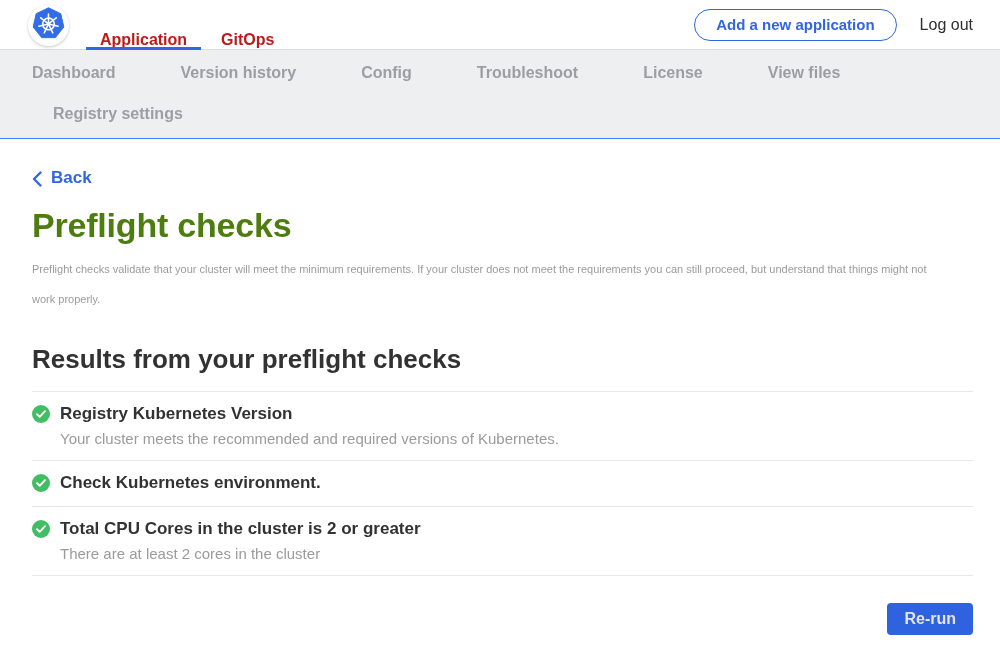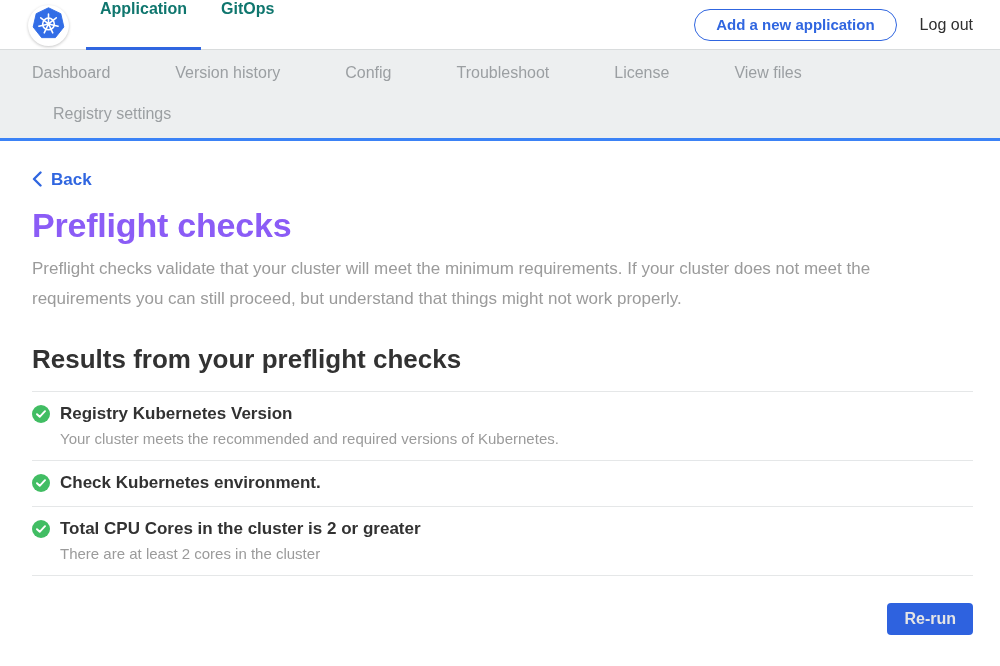--- a/index.html
+++ b/index.html
@@ -20,56 +20,57 @@
     position: relative;
   }
   .logo-wrap {
     width: 41px; height: 41px; border-radius: 50%;
     background: #fff; box-shadow: 0 1px 3px rgba(0,0,0,.22);
     display: flex; align-items: center; justify-content: center;
     flex: none; margin-right: 17px; margin-top: 1px;
   }
   .tabs { display: flex; height: 100%; }
   .tab {
-    display: flex; align-items: flex-start; padding: 0 14px;
-    font-size: 16px; font-weight: 700; color: #0f766e;
+    display: flex; align-items: flex-end; padding: 0 14px;
+    font-size: 16px; font-weight: 700; color: #b91c1c;
     position: relative; cursor: pointer;
   }
   .tab + .tab { margin-left: 6px; font-weight: 600; }
   .tab.active::after {
     content: ""; position: absolute; left: 0; right: 0; bottom: -1px;
     height: 3px; background: #3066e0;
   }
   .header-right { margin-left: auto; display: flex; align-items: center; gap: 23px; }
   .add-app-btn {
     height: 32px; padding: 0 21px;
     background: #fff; border: 1.5px solid #3066e0; border-radius: 17px;
     color: #3066e0; font-weight: 700; font-size: 15px;
     font-family: inherit; cursor: pointer; white-space: nowrap; text-align: right;
   }
   .logout { font-size: 16px; font-weight: 500; color: #2f2f2f; cursor: pointer; white-space: nowrap; }
 
   
   .subnav {
-    background: #edeff0; border-bottom: 3px solid #3b82f6;
+    background: #edeff0; border-bottom: 1px solid #3b82f6;
     padding: 2px 0 4px;
+    font-weight: bold;
   }
   .subnav-row { display: flex; align-items: center; height: 41px; padding-left: 32px; gap: 65px; }
   .subnav-row.second { padding-left: 53px; }
   .subnav-item { font-size: 16px; color: #9b9fa2; cursor: pointer; white-space: nowrap; }
 
   
   .main { padding: 29px 27px 0 32px; }
   .back {
-    display: inline-flex; align-items: flex-start; gap: 9px;
+    display: inline-flex; align-items: center; gap: 9px;
     color: #3066e0; font-weight: 700; font-size: 17px; cursor: pointer;
   }
   .back svg { display: block; margin-top: 1px; }
-  .page-title { margin: 15px 0 0; font-size: 34px; font-weight: 700; color: #8b5cf6; letter-spacing: -0.2px; }
-  .page-desc { margin: 9px 0 0; font-size: 17px; line-height: 30px; color: #9b9b9b; max-width: 918px; }
+  .page-title { margin: 15px 0 0; font-size: 34px; font-weight: 700; color: #4d7c0f; letter-spacing: -0.2px; }
+  .page-desc { margin: 9px 0 0; font-size: 11px; line-height: 30px; color: #9b9b9b; max-width: 918px; }
   .results-heading { margin: 30px 0 0; font-size: 26px; font-weight: 700; color: #323232; }
 
   .checks { margin-top: 16px; border-bottom: 1px solid #e5e7e8; }
   .check-row { border-top: 1px solid #e5e7e8; padding: 12px 0 13px; display: flex; gap: 10px; }
   .check-icon {
     width: 18px; height: 18px; border-radius: 50%;
     background: #41bd63; flex: none; margin-top: 1px;
     display: flex; align-items: center; justify-content: center;
   }
   .check-title { font-size: 17px; font-weight: 700; color: #323232; }

